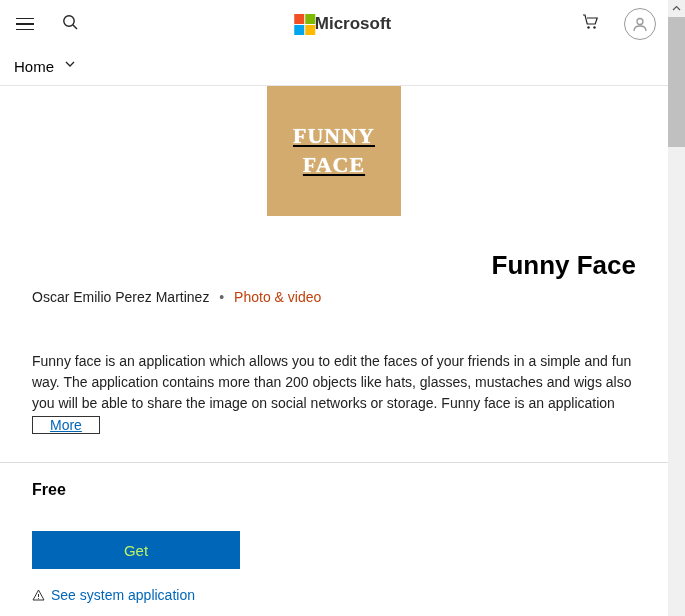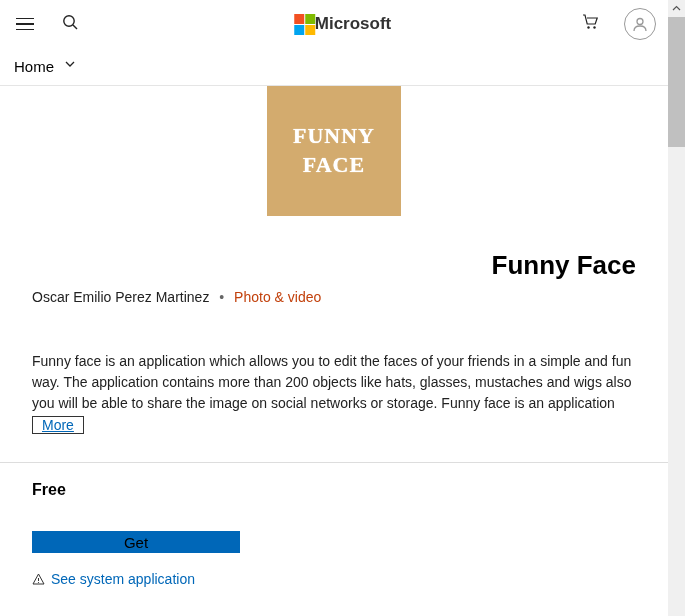--- a/index.html
+++ b/index.html
@@ -18,33 +18,33 @@
     .ms-logo div:nth-child(2) { background: #7fba00; }
     .ms-logo div:nth-child(3) { background: #00a4ef; }
     .ms-logo div:nth-child(4) { background: #ffb900; }
     .brand-text { font-size: 17px; font-weight: 600; color: #333; }
     .topbar-right { margin-left: auto; display: flex; align-items: center; gap: 24px; }
     .cart-icon { cursor: pointer; }
     .profile-circle { width: 32px; height: 32px; border: 1.5px solid #999; border-radius: 50%; display: flex; align-items: center; justify-content: center; cursor: pointer; }
     .navbar { height: 38px; display: flex; align-items: center; padding: 0 14px; border-bottom: 1px solid #e5e5e5; }
     .nav-home { display: flex; align-items: flex-start; gap: 10px; cursor: pointer; font-size: 15px; color: #000; }
     .app-icon-wrap { display: flex; justify-content: center; padding-top: 0; padding-bottom: 34px; }
-    .app-icon { width: 134px; height: 130px; background: #d3ab6e; display: flex; flex-direction: column; align-items: center; justify-content: center; }
+    .app-icon { width: 134px; height: 130px; background: #d3ab6e; display: flex; flex-direction: column; align-items: center; justify-content: center; text-decoration: underline; }
     .app-icon-text { color: #fff; font-size: 22px; font-family: "Comic Sans MS", cursive; font-weight: bold; text-align: center; line-height: 1.3; text-shadow: 0 0 1px #fff; letter-spacing: 1px; }
     .details { padding: 0 32px; }
     .app-title { font-size: 26px; font-weight: 600; color: #000; margin-bottom: 8px; text-align: right; }
     .meta { font-size: 14px; color: #222; }
     .meta-sep { margin: 0 6px; color: #666; }
     .meta-cat { color: #c2410c; cursor: pointer; }
     .desc { font-size: 14px; color: #222; line-height: 1.5; margin-top: 46px; max-height: 64px; overflow: hidden; }
-    .more-link { color: #0067b8; font-size: 14px; text-decoration: underline; cursor: pointer; display: inline-block; margin-top: 1px; border: 1px solid #333; padding: 0 9px; }
+    .more-link { color: #0067b8; font-size: 14px; text-decoration: underline; cursor: pointer; display: inline-block; margin-top: 1px; border: 1px solid #333; padding: 0 17px; }
     .divider { border-top: 1px solid #ddd; margin-top: 28px; }
     .price-section { padding: 18px 32px 0 32px; }
     .price { font-size: 16px; font-weight: 600; margin-bottom: 32px; }
-    .get-btn { width: 208px; height: 22px; background: #0067b8; color: #000000; border: none; font-size: 15px; cursor: pointer; display: block; margin-top: 24px; }
+    .get-btn { width: 208px; height: 38px; background: #0067b8; color: #bef264; border: none; font-size: 15px; cursor: pointer; display: block; margin-top: 24px; }
     .sysreq { display: flex; align-items: center; gap: 6px; margin-top: 18px; cursor: pointer; }
     .sysreq-text { color: #0067b8; font-size: 14px; }
     .warn-icon { width: 13px; height: 13px; }
   </style>
 </head>
 <body>
 
 <div class="content">
   <div class="topbar">
     <div class="hamburger">

